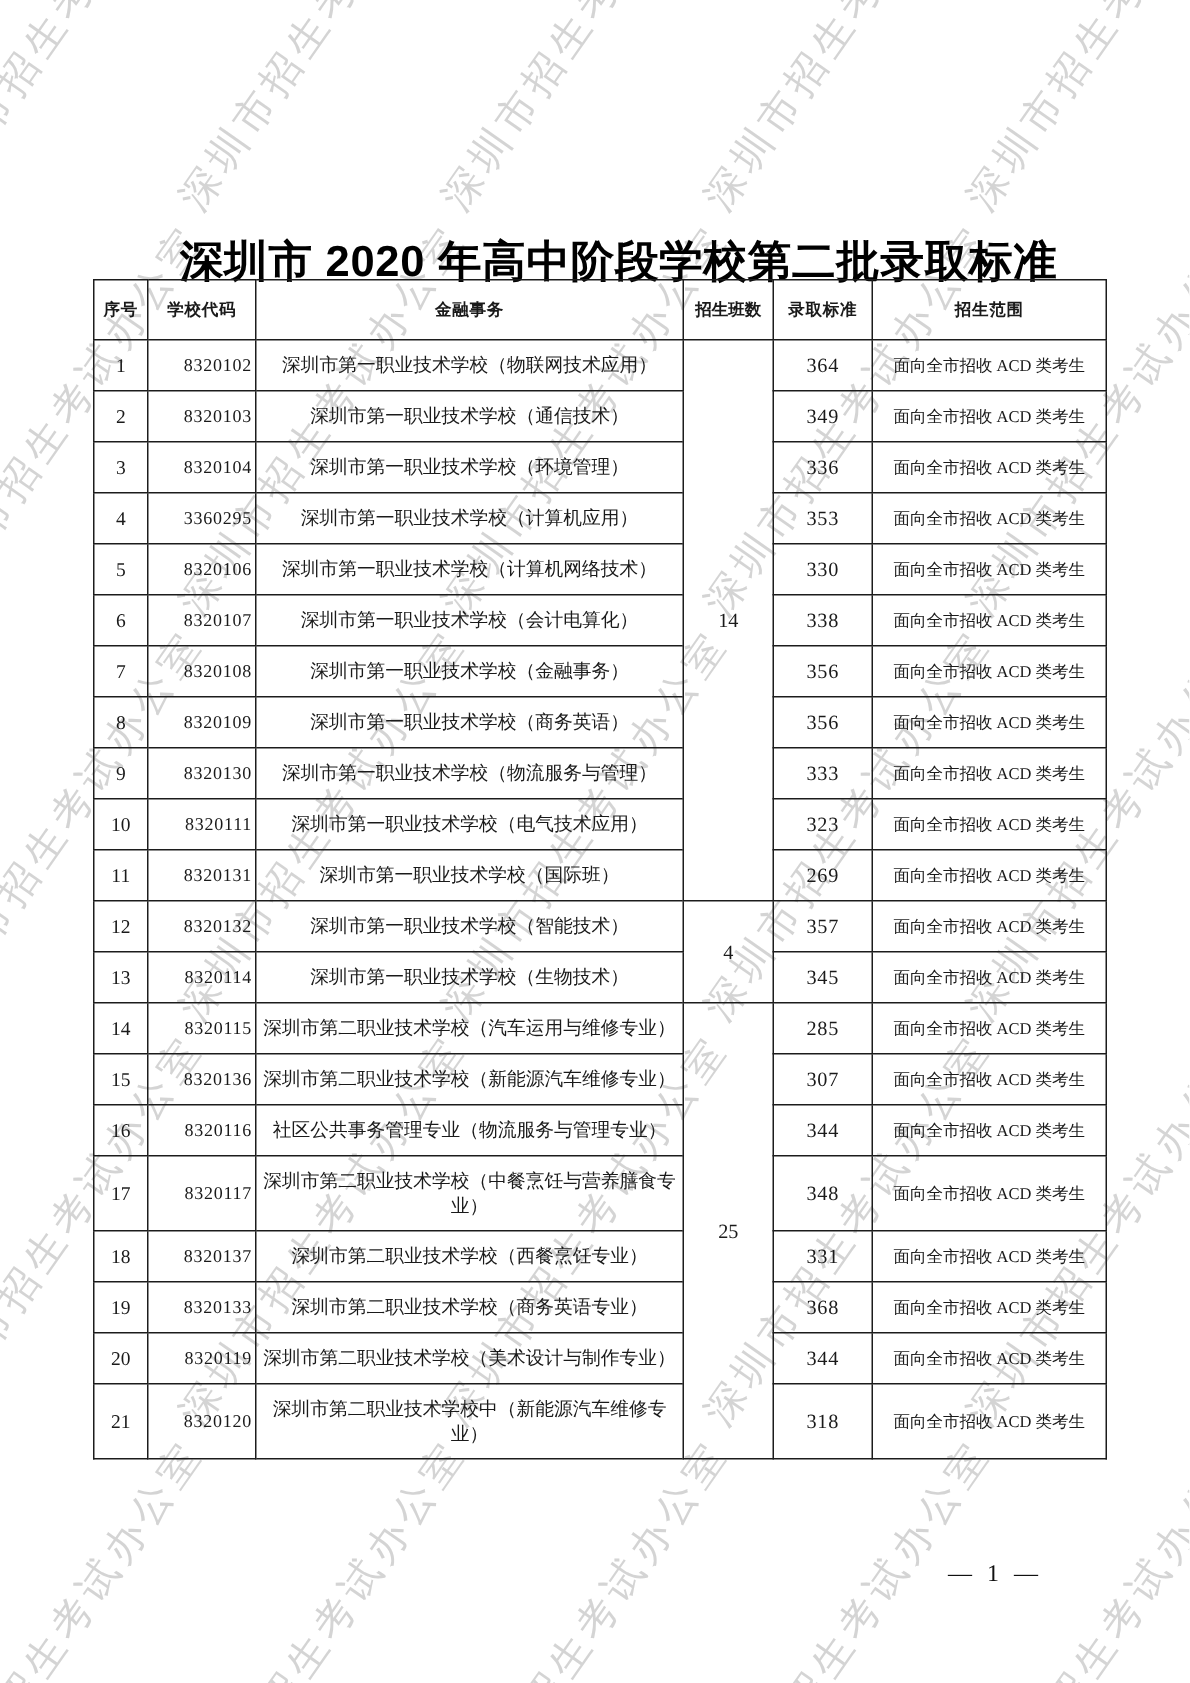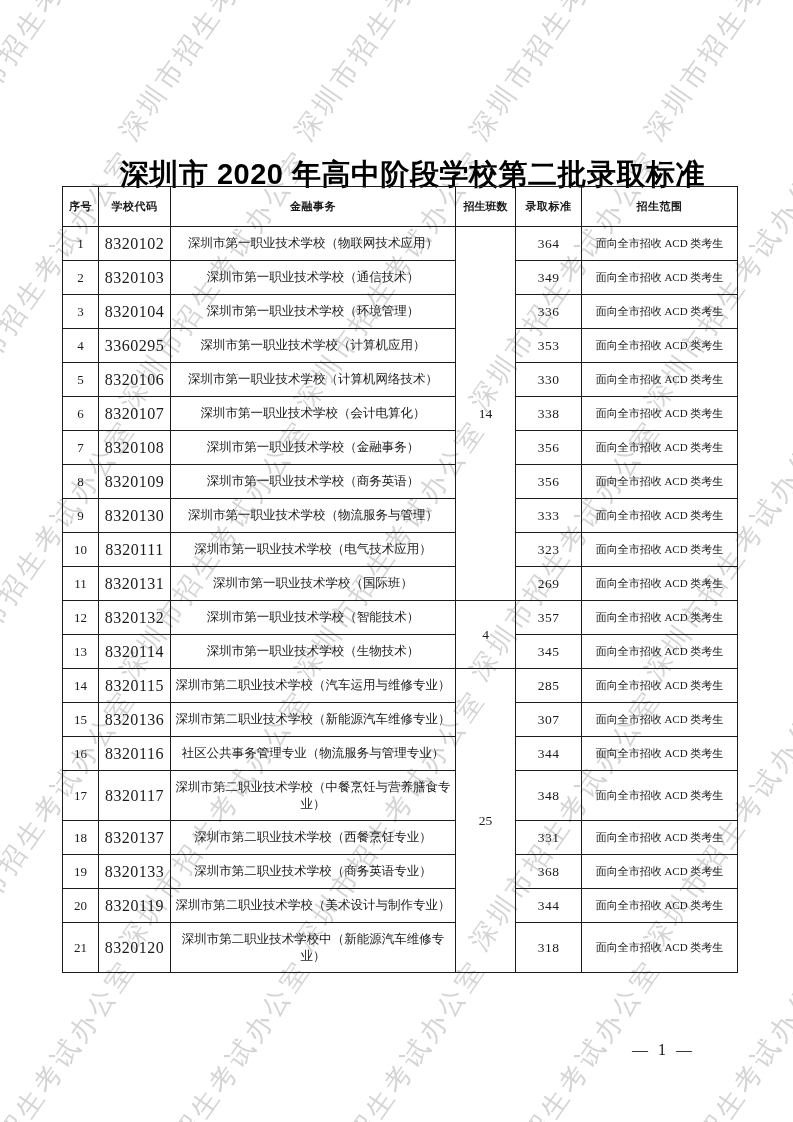--- a/index.html
+++ b/index.html
@@ -63,21 +63,21 @@
   .admissions thead th {
     height: 37px;
     font-size: 11px;
     font-weight: 700;
     letter-spacing: 0.5px;
   }
   .admissions thead th.h-classes { letter-spacing: 0; padding: 1px 0; }
   .admissions tbody tr { height: 34px; }
   .admissions tbody tr.tall { height: 50px; }
   td.c-no   { font-size: 13px; }
-  td.c-code { font-size: 16px; letter-spacing: 0.5px; }
+  td.c-code { font-size: 12px; letter-spacing: 0.5px; text-align: right; }
   td.c-name { font-size: 12.5px; line-height: 1.3; margin-left: 27px; }
   td.c-classes { font-size: 13.5px; }
   td.c-score   { font-size: 13.5px; letter-spacing: 0.5px; }
   td.c-scope   { font-size: 11px; letter-spacing: 0; }
   .page-number {
     position: absolute;
     top: 1041px;
     right: 98px;
     font-size: 16px;
     letter-spacing: 3px;

